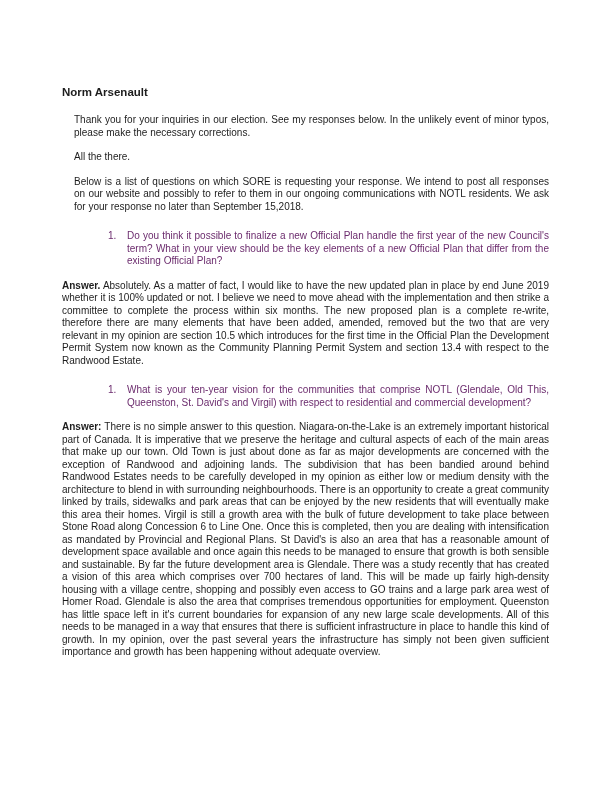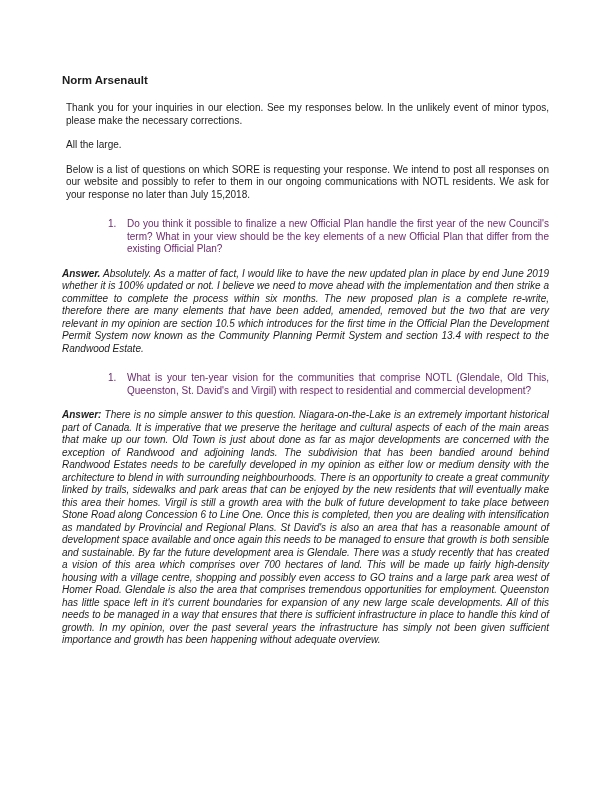--- a/index.html
+++ b/index.html
@@ -12,72 +12,71 @@
     width: 612px;
     height: 792px;
     background: #ffffff;
     overflow: hidden;
     font-family: "Liberation Sans", sans-serif;
     color: var(--body-color, #1d1d1d);
   }
   .content {
     position: absolute;
     left: 62px;
-    top: 74px;
+    top: 86px;
     width: 487px;
     font-size: 10px;
     line-height: 12.5px;
   }
   .doc-title {
     font-size: 11.5px;
     line-height: 13px;
     font-weight: bold;
     margin: 0 0 15px 0;
     color: var(--body-color, #1d1d1d);
   }
   .para {
-    margin: 0 0 12px 4px;
+    margin: 0 0 12px 12px;
     text-align: justify;
   }
   .question-item {
     display: flex;
     margin: 17px 0 12px 0;
     color: var(--q-color, #6b2b6d);
   }
   .q-num {
     flex: none;
     width: 19px;
     margin-left: 46px;
   }
   .q-text {
     flex: 1;
     text-align: justify;
   }
   .answer {
     margin: 0 0 12px 0;
     text-align: justify;
-    font-style: italic;
   }
   .answer-label {
     font-weight: bold;
   }
 </style>
 </head>
 <body>
 
 <div class="page">
   <div class="content">
 
     <h1 class="doc-title">Norm Arsenault</h1>
 
     <p class="para">Thank you for your inquiries in our election. See my responses below. In the unlikely event of minor typos, please make the necessary corrections.</p>
 
-    <p class="para">All the large.</p>
+    <p class="para">All the there.</p>
 
-    <p class="para">Below is a list of questions on which SORE is requesting your response. We intend to post all responses on our website and possibly to refer to them in our ongoing communications with NOTL residents. We ask for your response no later than July 15,2018.</p>
+    <p class="para">Below is a list of questions on which SORE is requesting your response. We intend to post all responses on our website and possibly to refer to them in our ongoing communications with NOTL residents. We ask for your response no later than September 15,2018.</p>
 
     <div class="question-item">
       <span class="q-num">1.</span>
       <div class="q-text">Do you think it possible to finalize a new Official Plan handle the first year of the new Council's term?  What in your view should be the key elements of a new Official Plan that differ from the existing Official Plan?</div>
     </div>
 
     <p class="answer"><span class="answer-label">Answer.</span><span> Absolutely. As a matter of fact, I would like to have the new updated plan in place by end June 2019 whether it is 100% updated or not. I believe we need to move ahead with the implementation and then strike a committee to complete the process within six months. The new proposed plan is a complete re-write, therefore there are many elements that have been added, amended, removed but the two that are very relevant in my opinion are section 10.5 which introduces for the first time in the Official Plan the Development Permit System now known as the Community Planning Permit System and section 13.4 with respect to the Randwood Estate.</span></p>
 
     <div class="question-item">
       <span class="q-num">1.</span>

